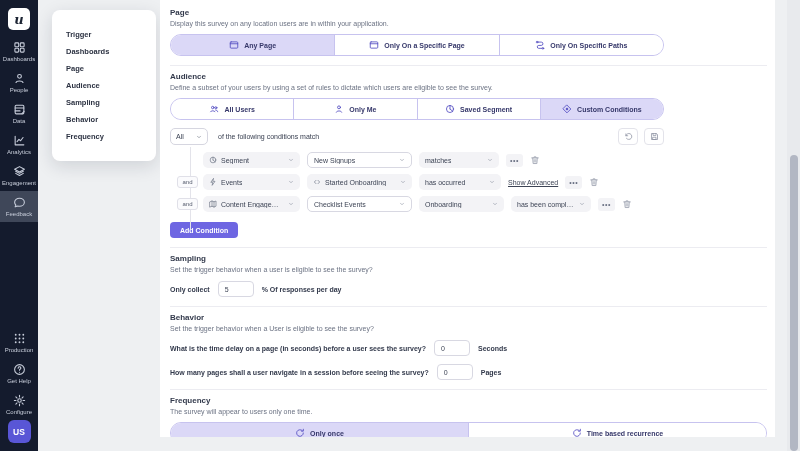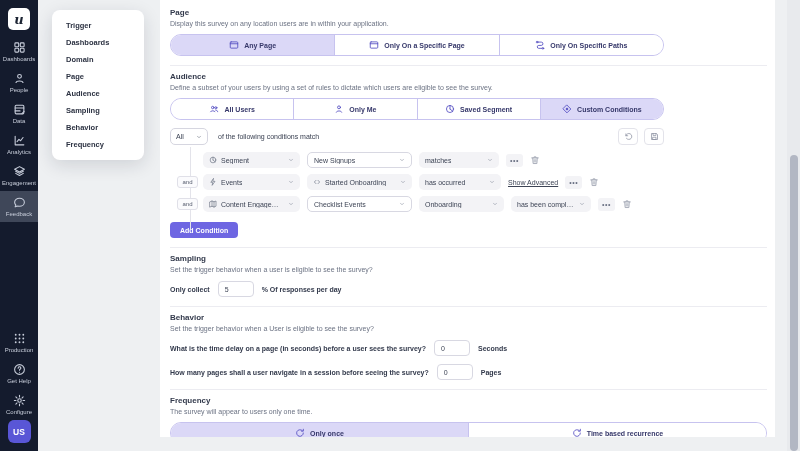--- a/index.html
+++ b/index.html
@@ -33,22 +33,22 @@
   .rail-item.active { background:#3f4759; }
   .rail-spacer { flex:1; }
   .avatar {
     width:23px; height:23px; border-radius:6px; background:#5956d6;
     color:#fff; font-size:8.5px; font-weight:bold;
     display:flex; align-items:center; justify-content:center; margin-bottom:8px; cursor:pointer;
   }
 
   
   .float-menu {
-    position:absolute; left:52px; top:10px; width:92px;
-    background:#fff; border-radius:8px; padding:7px 0;
+    position:absolute; left:52px; top:10px; width:104px;
+    background:#fff; border-radius:8px; padding:16px 0;
     box-shadow:0 5px 18px rgba(20,25,50,.14);
   }
   .float-menu .mi {
     padding:4px 14px; font-size:7.5px; font-weight:bold; color:#2c3242; cursor:pointer;
   }
 
   
   .main {
     position:absolute; left:160px; top:0; width:615px; height:437px;
     background:#fff; padding:5px 8px 0 10px; overflow:hidden;
@@ -302,21 +302,20 @@
         <use href="#i-gear"></use>
       </svg>
     <span class="lab">Configure</span>
   </div>
   <div class="avatar">US</div>
 </nav>
 
 <div class="float-menu">
   <div class="mi">Trigger</div>
   <div class="mi">Dashboards</div>
-  <div class="mi">Domain</div>
   <div class="mi">Page</div>
   <div class="mi">Audience</div>
   <div class="mi">Sampling</div>
   <div class="mi">Behavior</div>
   <div class="mi">Frequency</div>
 </div>
 
 <main class="main">
 
   <section>

